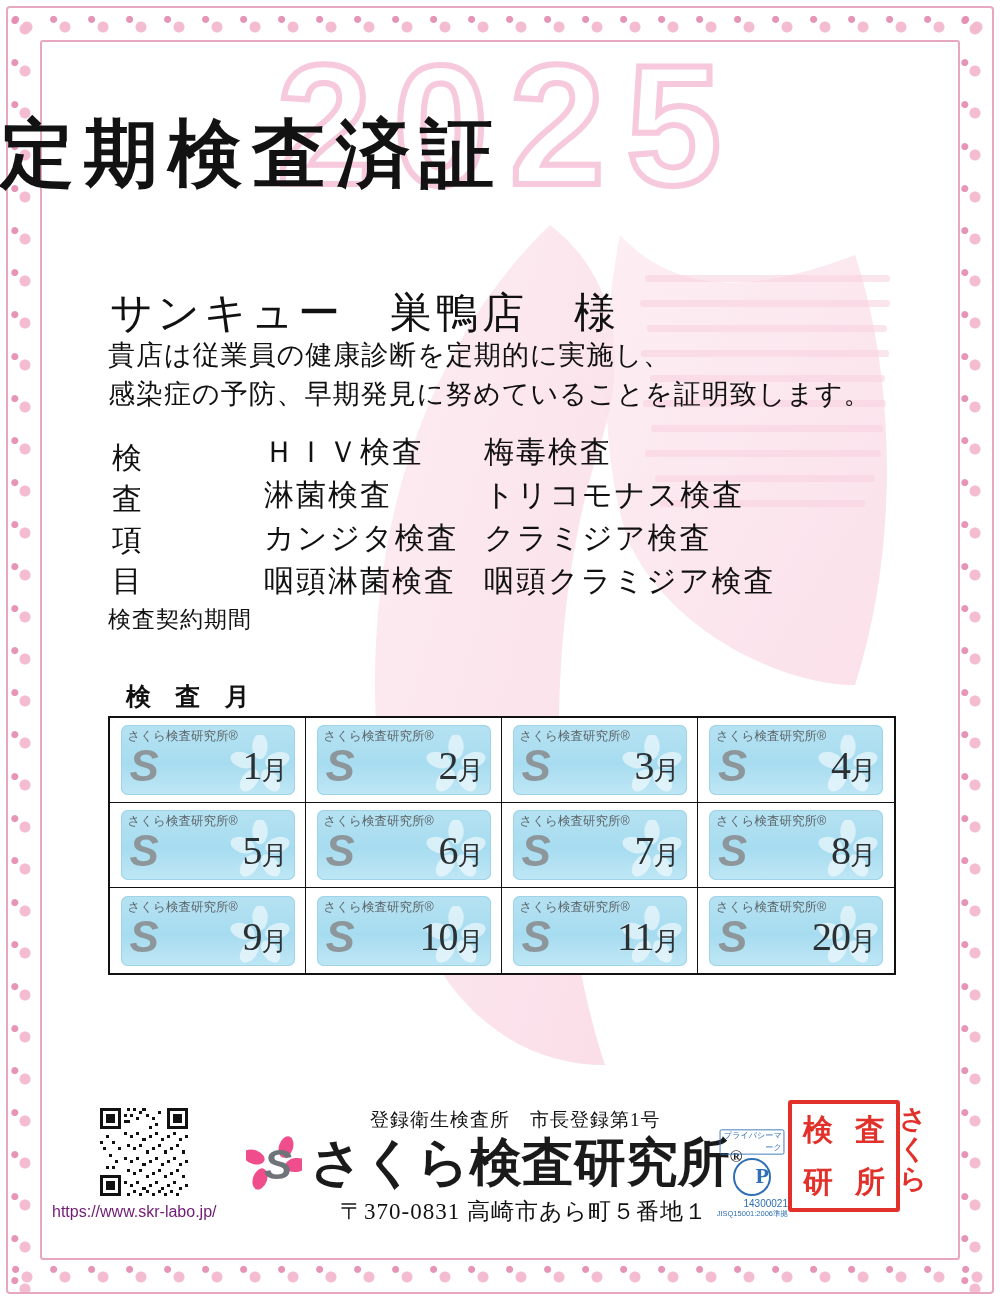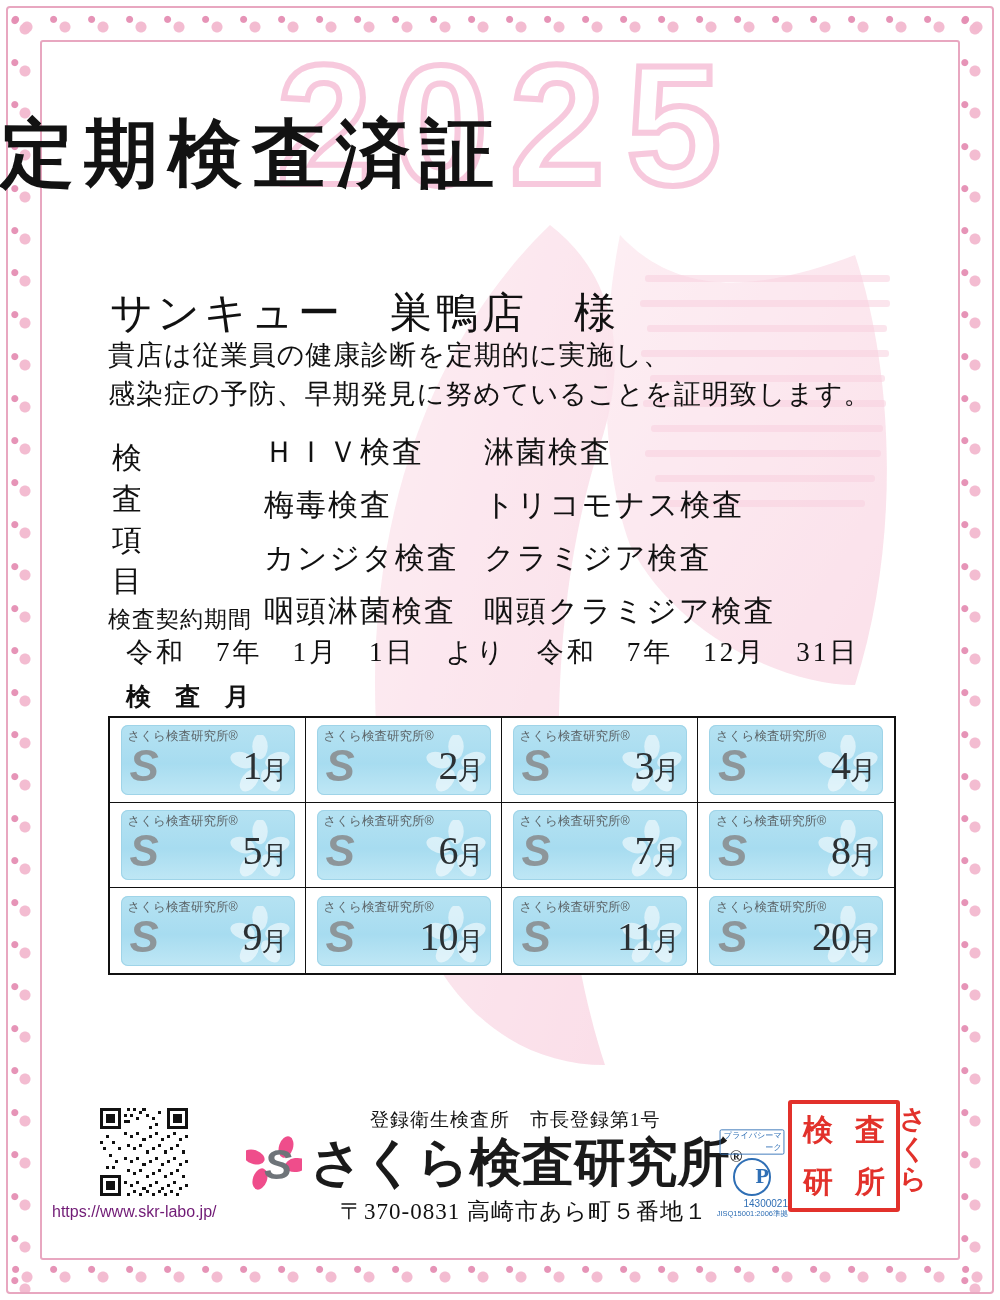--- a/index.html
+++ b/index.html
@@ -71,21 +71,21 @@
     font-size:27px;line-height:39px;letter-spacing:1px;color:#111;
   }
 
   .items-wrap{position:absolute;left:112px;top:432px;}
   .items-label{
     position:absolute;left:0;top:6px;font-size:30px;letter-spacing:4px;
   }
   .items-grid{
     position:absolute;left:152px;top:0;
     display:grid;grid-template-columns:220px 320px;
-    row-gap:12px;
+    row-gap:2px;
     font-size:30px;letter-spacing:2px;
   }
 
   .period-label{
     position:absolute;left:108px;top:604px;font-size:23px;letter-spacing:1px;
   }
   .period-value{
     position:absolute;left:126px;top:634px;font-size:27px;letter-spacing:3px;
   }
 
@@ -239,32 +239,31 @@
 
   <div class="statement">
     <div>貴店は従業員の健康診断を定期的に実施し、</div>
     <div>感染症の予防、早期発見に努めていることを証明致します。</div>
   </div>
 
   <div class="items-wrap">
     <div class="items-label">検査項目</div>
     <div class="items-grid">
       <span>ＨＩＶ検査</span>
+      <span>梅毒検査</span>
       <span>淋菌検査</span>
-      <span>梅毒検査</span>
       <span>トリコモナス検査</span>
       <span>カンジタ検査</span>
       <span>クラミジア検査</span>
       <span>咽頭淋菌検査</span>
       <span>咽頭クラミジア検査</span>
     </div>
   </div>
 
   <div class="period-label">検査契約期間</div>
-  <div class="period-value">令和　7年　1月　1日　より　令和　7年　12月　31日</div>
 
   <div class="months-heading">検 査 月</div>
 
   <div class="stamp-grid">
 
     <div class="stamp-cell">
       <div class="stamp">
         <span class="lab-name">さくら検査研究所®</span>
         <svg class="sakura-bg" viewBox="0 0 60 60">
             <g fill="#ffffff" opacity=".85">

